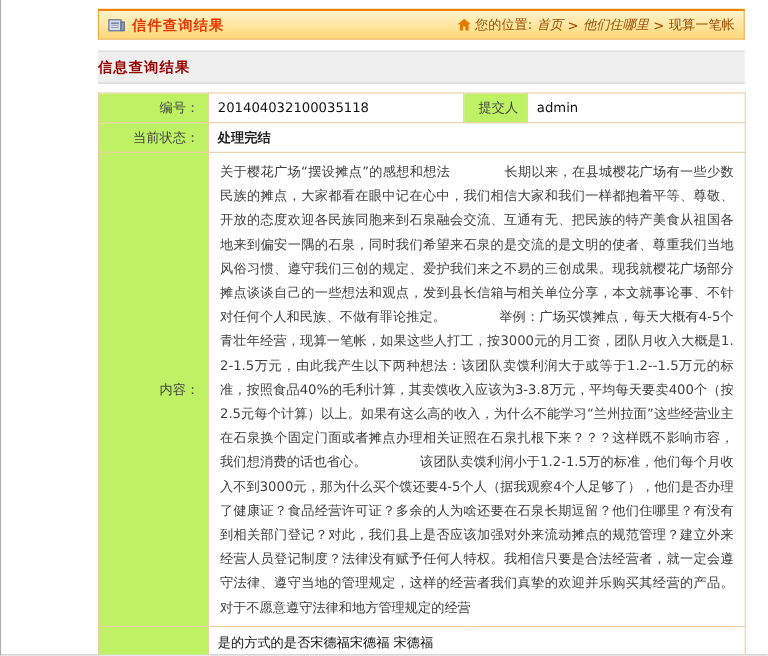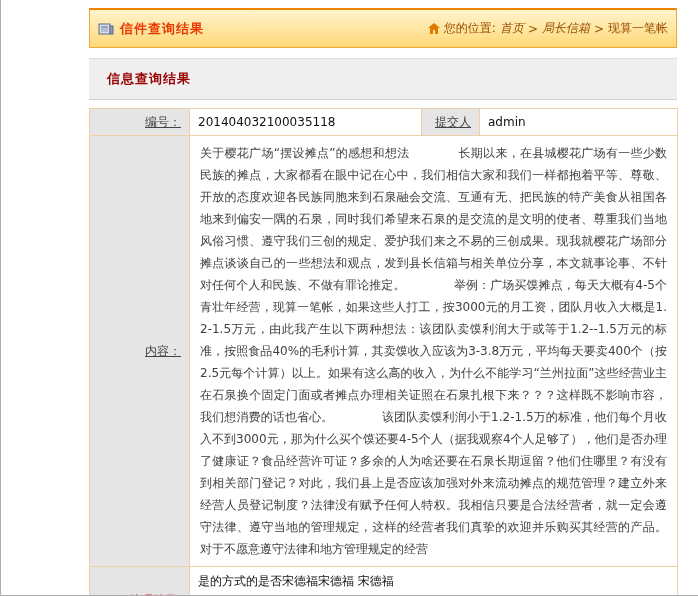--- a/index.html
+++ b/index.html
@@ -2,42 +2,42 @@
 <html><head>
 <meta charset="utf-8">
 <style>
   html,body{margin:0;padding:0;background:#fff;font-family:"DejaVu Sans","Liberation Sans",sans-serif;}
   .page{position:relative;width:698px;height:596px;background:#ffffff;
         border-left:1px solid #adadad;border-bottom:1px solid #adadad;
         box-sizing:border-box;overflow:hidden;}
   .content{position:absolute;left:88px;top:8px;width:588px;}
 
   
-  .header-bar{height:40px;box-sizing:border-box;
+  .header-bar{height:28px;box-sizing:border-box;
     background:linear-gradient(#fff4cd,#ffd878);
     border:1px solid #e9a93d;border-top:2px solid #f08300;
     display:flex;align-items:center;justify-content:space-between;padding:0 8px;}
   .header-left{display:flex;align-items:center;gap:6px;}
   .page-title{font-size:13px;font-weight:bold;color:#e83a00;letter-spacing:1px;}
   .breadcrumb{display:flex;align-items:center;gap:4px;font-size:12px;color:#9a4f00;}
   .breadcrumb a{color:#9a4f00;text-decoration:none;cursor:pointer;font-style:italic;}
   .breadcrumb .sep{color:#9a4f00;}
 
   
-  .section-bar{margin-top:10px;height:42px;box-sizing:border-box;background:#efefef;
+  .section-bar{margin-top:10px;height:30px;box-sizing:border-box;background:#efefef;
     border-top:1px solid #dcdcdc;border-bottom:1px solid #d0d0d0;
-    display:flex;align-items:center;padding-left:18px;}
+    display:flex;align-items:center;}
   .section-title{font-size:13px;font-weight:bold;color:#990000;letter-spacing:1px;}
 
   
   .result-table{margin-top:8px;width:588px;border-collapse:collapse;table-layout:fixed;
     font-size:12px;color:#111;}
   .result-table td{border:1px solid #eecfa6;padding:2px 8px;vertical-align:middle;
     word-break:break-all;}
-  td.lbl{background:#e5e5e5;color:#444;text-align:right;white-space:nowrap;text-decoration:underline;}
+  td.lbl{background:#bef264;color:#444;text-align:right;white-space:nowrap;}
   td.lbl2{text-align:right;}
   td.red{color:#ff0000;}
   tr.row-sm td{height:22px;}
   td.bold{font-weight:bold;color:#222;}
   td.content-cell{line-height:22px;padding:6px 10px;color:#404040;text-align:justify;}
   tr.row-result td{height:58px;}
   td.v-top{vertical-align:top;padding-top:6px;}
   .title-icon,.home-icon{display:inline-flex;align-items:center;}
 </style>
 </head>
@@ -61,21 +61,21 @@
       </div>
       <div class="breadcrumb">
         <span class="home-icon">
           <svg width="12" height="11" viewBox="0 0 12 11">
             <path d="M6 0 L12 5 H10 V11 H7 V7 H5 V11 H2 V5 H0 Z" fill="#e07b00"></path>
           </svg>
         </span>
         <span>您的位置:</span>
         <a>首页</a>
         <span class="sep">&gt;</span>
-        <a>局长信箱</a>
+        <a>他们住哪里</a>
         <span class="sep">&gt;</span>
         <span>现算一笔帐</span>
       </div>
     </div>
 
     <div class="section-bar">
       <span class="section-title">信息查询结果</span>
     </div>
 
     <table class="result-table">
@@ -85,20 +85,24 @@
           <col style="width:58px">
           <col style="width:198px">
       </colgroup>
       <tbody>
         <tr class="row-sm">
           <td class="lbl">编号：</td>
           <td>201404032100035118</td>
           <td class="lbl lbl2">提交人</td>
           <td>admin</td>
         </tr>
+        <tr class="row-sm">
+          <td class="lbl">当前状态：</td>
+          <td class="bold" colspan="3">处理完结</td>
+        </tr>
         <tr>
           <td class="lbl">内容：</td>
           <td class="content-cell" colspan="3">关于樱花广场“摆设摊点”的感想和想法　　　　长期以来，在县城樱花广场有一些少数民族的摊点，大家都看在眼中记在心中，我们相信大家和我们一样都抱着平等、尊敬、开放的态度欢迎各民族同胞来到石泉融会交流、互通有无、把民族的特产美食从祖国各地来到偏安一隅的石泉，同时我们希望来石泉的是交流的是文明的使者、尊重我们当地风俗习惯、遵守我们三创的规定、爱护我们来之不易的三创成果。现我就樱花广场部分摊点谈谈自己的一些想法和观点，发到县长信箱与相关单位分享，本文就事论事、不针对任何个人和民族、不做有罪论推定。　　　　举例：广场买馍摊点，每天大概有4-5个青壮年经营，现算一笔帐，如果这些人打工，按3000元的月工资，团队月收入大概是1.2-1.5万元，由此我产生以下两种想法：该团队卖馍利润大于或等于1.2--1.5万元的标准，按照食品40%的毛利计算，其卖馍收入应该为3-3.8万元，平均每天要卖400个（按2.5元每个计算）以上。如果有这么高的收入，为什么不能学习“兰州拉面”这些经营业主在石泉换个固定门面或者摊点办理相关证照在石泉扎根下来？？？这样既不影响市容，我们想消费的话也省心。　　　　该团队卖馍利润小于1.2-1.5万的标准，他们每个月收入不到3000元，那为什么买个馍还要4-5个人（据我观察4个人足够了），他们是否办理了健康证？食品经营许可证？多余的人为啥还要在石泉长期逗留？他们住哪里？有没有到相关部门登记？对此，我们县上是否应该加强对外来流动摊点的规范管理？建立外来经营人员登记制度？法律没有赋予任何人特权。我相信只要是合法经营者，就一定会遵守法律、遵守当地的管理规定，这样的经营者我们真挚的欢迎并乐购买其经营的产品。对于不愿意遵守法律和地方管理规定的经营</td>
         </tr>
         <tr class="row-result">
           <td class="lbl red">处理结果:</td>
           <td class="v-top" colspan="3">是的方式的是否宋德福宋德福 宋德福</td>
         </tr>
 
       </tbody>

